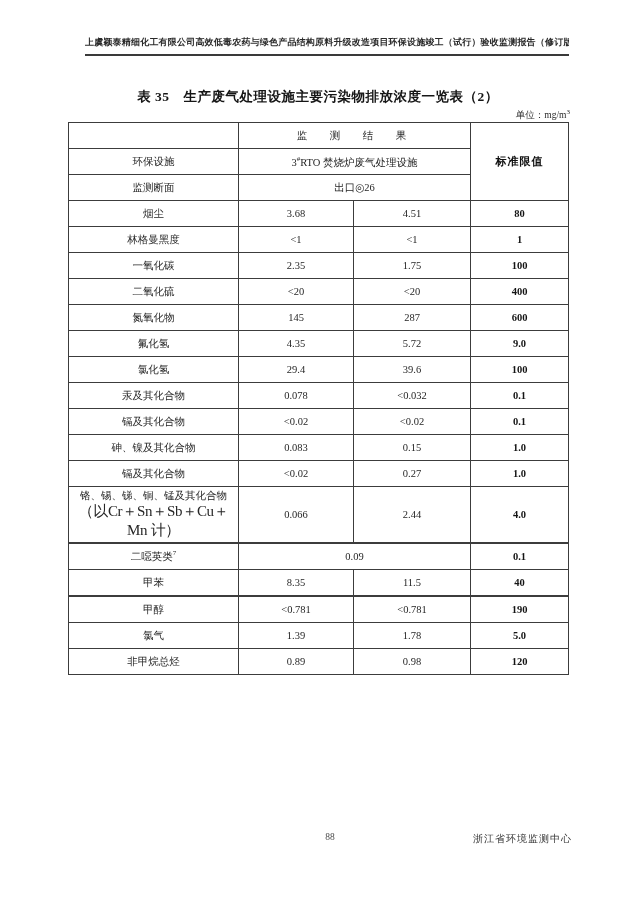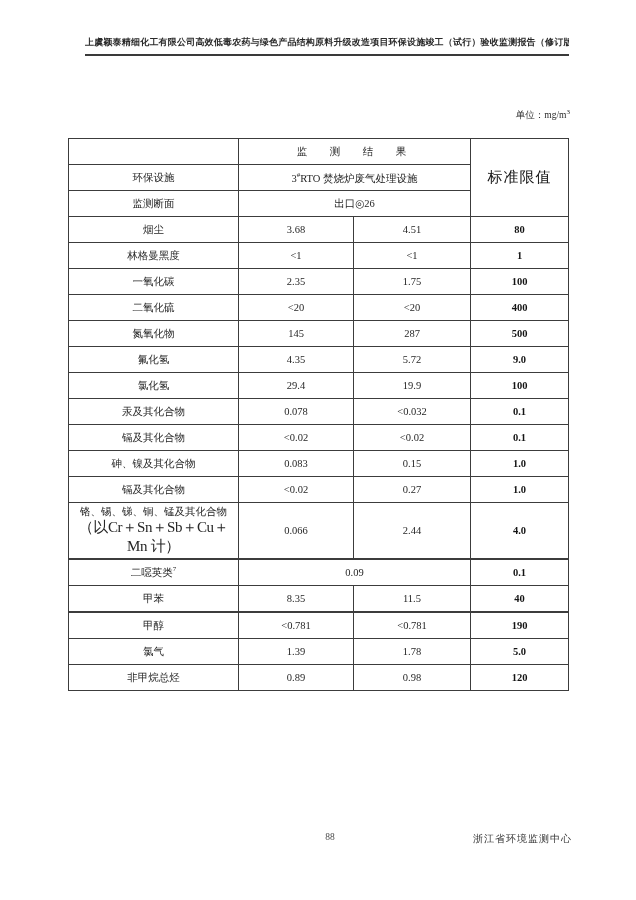--- a/index.html
+++ b/index.html
@@ -25,33 +25,33 @@
     text-align:center;font-size:13.5px;font-weight:bold;color:#161616;
     letter-spacing:0.5px;
   }
   .unit-note{
     position:absolute;right:66px;top:108px;
     font-size:9.5px;color:#2a2a2a;
   }
   .unit-note sup{font-size:7px;}
   
   table.report{
-    position:absolute;left:68px;top:138px;
+    position:absolute;left:68px;top:122px;
     width:500px;border-collapse:collapse;table-layout:fixed;
     font-size:10.5px;color:#262626;
   }
   table.report td{
     border:1px solid #3c3c3c;
     text-align:center;vertical-align:middle;
     padding:2px 3px;height:21px;line-height:1.25;
     overflow:hidden;
   }
   table.report{border:1.5px solid #2b2b2b;}
   thead td{height:23px;}
-  .std-head{font-weight:normal;font-size:15px;color:#101010;letter-spacing:1px;}
+  .std-head{font-weight:bold;font-size:11px;color:#101010;letter-spacing:1px;}
   .monitor-head{letter-spacing:6px;}
   .c-std{font-weight:bold;color:#141414;}
   sup{font-size:7px;}
   .lbl2{font-size:15px;letter-spacing:-0.3px;}
   tr.row-12 td{border-top-width:2px;}
   tr.row-14 td{border-top-width:2px;}
   
   .page-number{
     position:absolute;left:0;top:832px;width:660px;text-align:center;
     font-size:9.5px;color:#4a4a4a;
@@ -61,20 +61,21 @@
     font-size:10px;color:#333;letter-spacing:1px;margin-left:40px;
   }
 </style>
 </head>
 <body>
 
 <div class="page">
 
   <div class="doc-header">上虞颖泰精细化工有限公司高效低毒农药与绿色产品结构原料升级改造项目环保设施竣工（试行）验收监测报告（修订版）</div>
 
+  <div class="table-title">表 35　生产废气处理设施主要污染物排放浓度一览表（2）</div>
 
   <div class="unit-note"><span>单位：mg/m</span><sup>3</sup></div>
 
   <table class="report">
     <colgroup>
       <col style="width:170px">
         <col style="width:115px">
         <col style="width:117px">
         <col style="width:98px">
     </colgroup>
@@ -115,32 +116,32 @@
         <tr class="data-row row-3">
           <td class="c-label">二氧化硫</td>
           <td class="c-val">&lt;20</td>
           <td class="c-val">&lt;20</td>
           <td class="c-std">400</td>
         </tr>
         <tr class="data-row row-4">
           <td class="c-label">氮氧化物</td>
           <td class="c-val">145</td>
           <td class="c-val">287</td>
-          <td class="c-std">500</td>
+          <td class="c-std">600</td>
         </tr>
         <tr class="data-row row-5">
           <td class="c-label">氟化氢</td>
           <td class="c-val">4.35</td>
           <td class="c-val">5.72</td>
           <td class="c-std">9.0</td>
         </tr>
         <tr class="data-row row-6">
           <td class="c-label">氯化氢</td>
           <td class="c-val">29.4</td>
-          <td class="c-val">19.9</td>
+          <td class="c-val">39.6</td>
           <td class="c-std">100</td>
         </tr>
         <tr class="data-row row-7">
           <td class="c-label">汞及其化合物</td>
           <td class="c-val">0.078</td>
           <td class="c-val">&lt;0.032</td>
           <td class="c-std">0.1</td>
         </tr>
         <tr class="data-row row-8">
           <td class="c-label">镉及其化合物</td>

